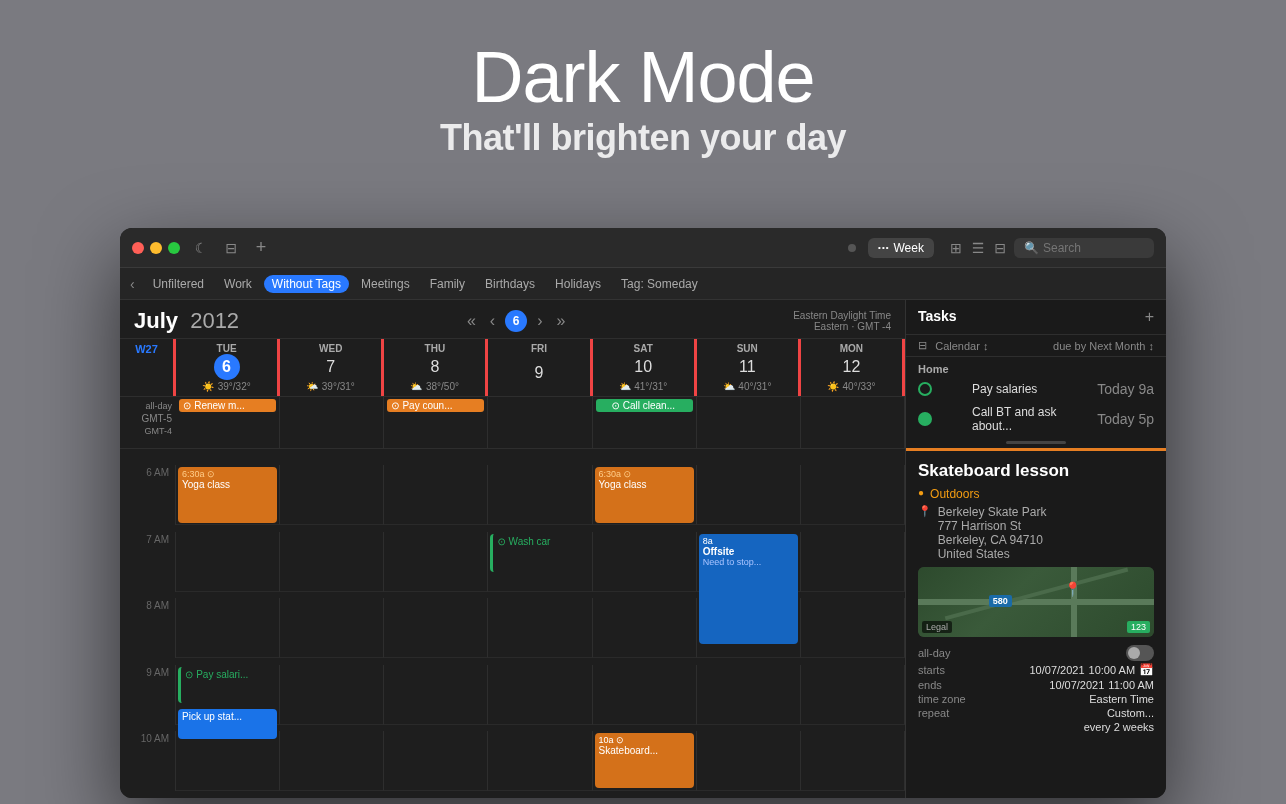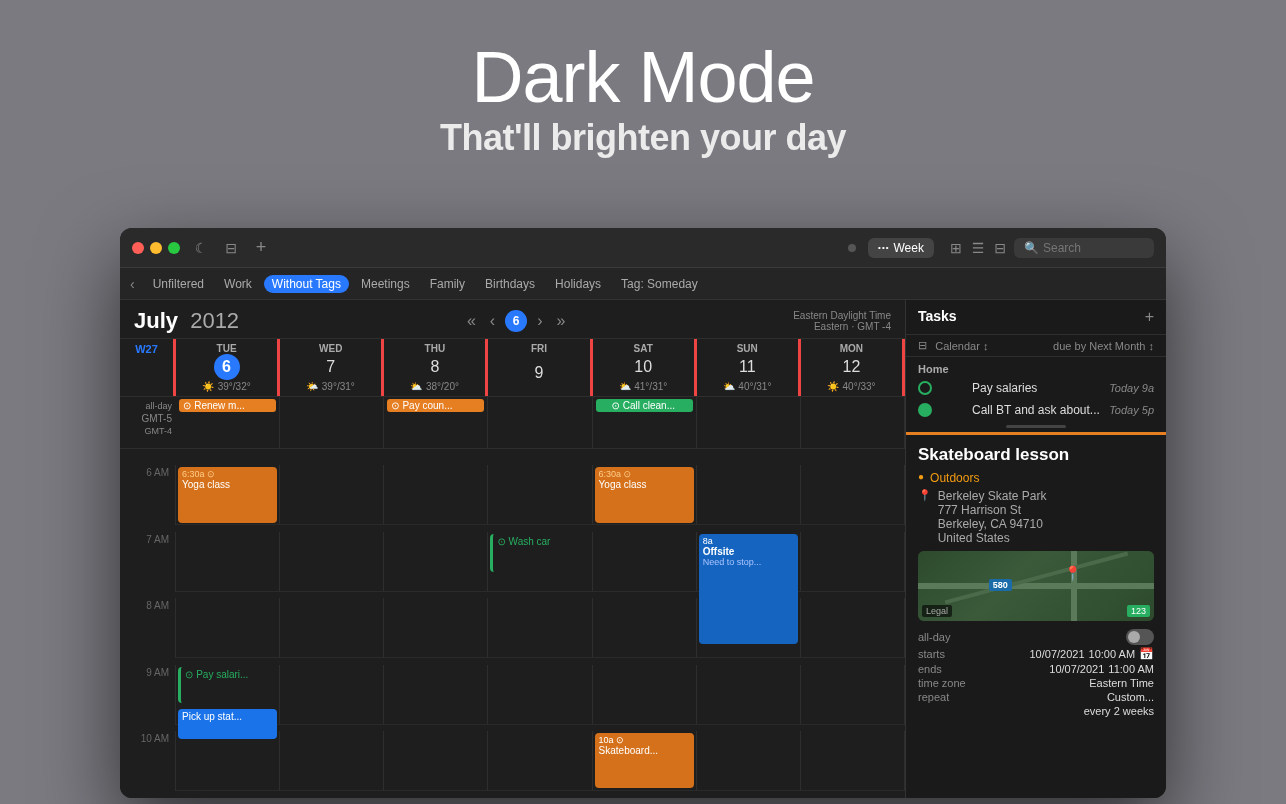--- a/index.html
+++ b/index.html
@@ -335,21 +335,21 @@
     }
     .task-circle {
       width: 14px; height: 14px;
       border-radius: 50%;
       border: 2px solid;
       flex-shrink: 0;
     }
     .task-circle.green { border-color: #27ae60; }
     .task-circle.green-filled { background: #27ae60; border-color: #27ae60; }
     .task-text { font-size: 12px; color: #ddd; flex: 1; margin-left: 32px; }
-    .task-time { font-size: 11px; color: #888; font-style: italic; }
+    .task-time { font-size: 14px; color: #888; }
 
     .tasks-scroll-handle {
       height: 3px; background: #444; border-radius: 2px;
       margin: 4px auto; width: 60px;
     }
 
     
     .event-detail {
       border-top: 3px solid #e67e22;
       padding: 10px 12px;
@@ -544,21 +544,21 @@
             <span class="weather">☀️ 39°/32°</span>
           </div>
           <div class="day-header-cell">
             <span class="day-name">WED</span>
             <span class="day-number">7</span>
             <span class="weather">🌤️ 39°/31°</span>
           </div>
           <div class="day-header-cell">
             <span class="day-name">THU</span>
             <span class="day-number">8</span>
-            <span class="weather">⛅ 38°/20°</span>
+            <span class="weather">⛅ 38°/50°</span>
           </div>
           <div class="day-header-cell">
             <span class="day-name">FRI</span>
             <span class="day-number">9</span>
             <span class="weather"></span>
           </div>
           <div class="day-header-cell">
             <span class="day-name">SAT</span>
             <span class="day-number">10</span>
             <span class="weather">⛅ 41°/31°</span>

